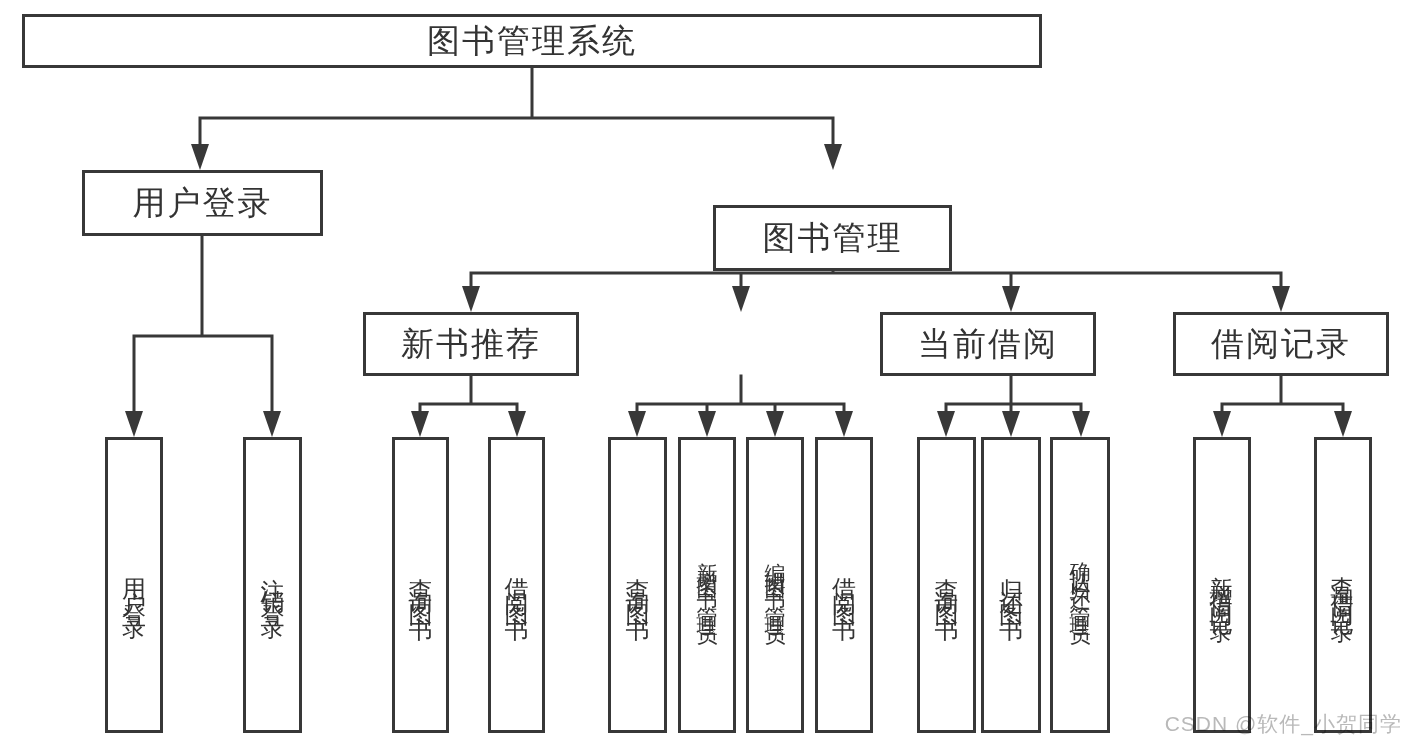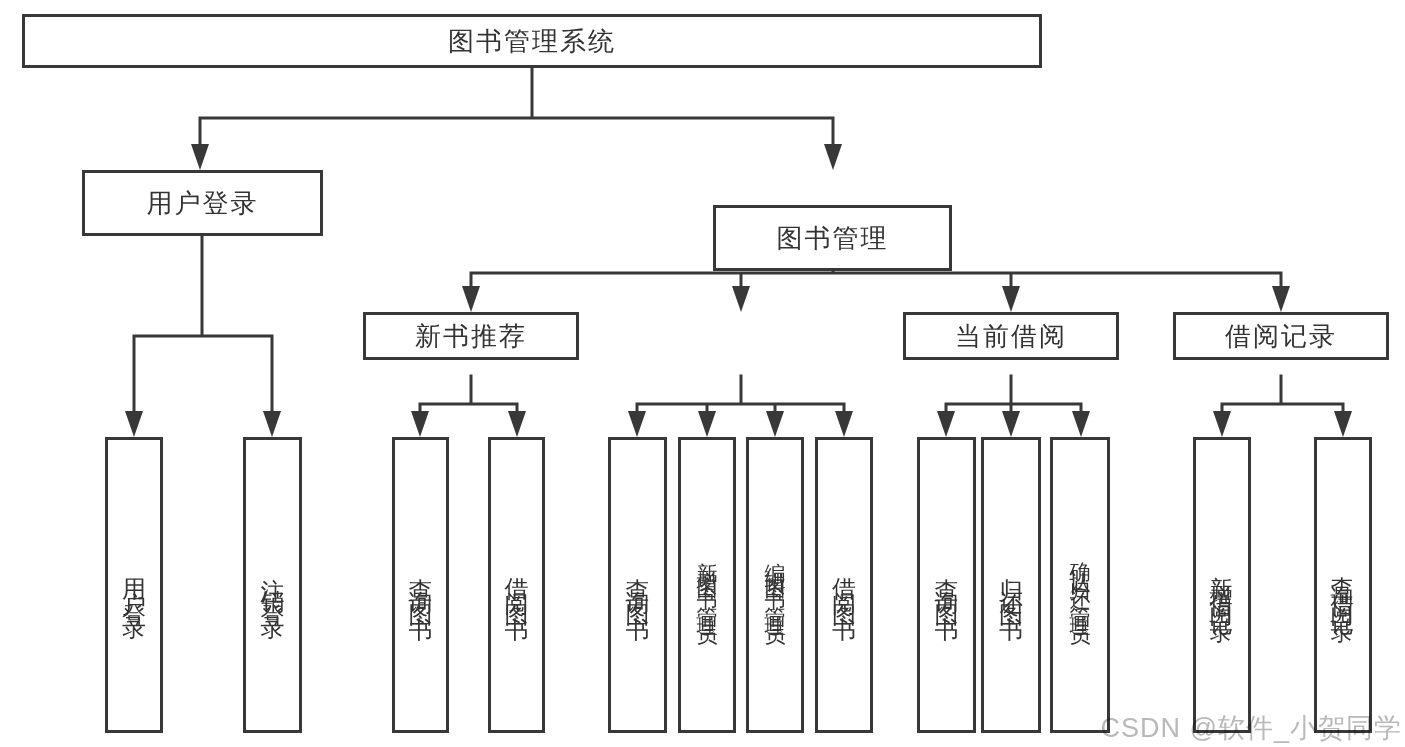--- a/index.html
+++ b/index.html
@@ -37,43 +37,43 @@
   .box{
     position:absolute;
     background:var(--box-fill);
     border:3px solid var(--line-color);
     display:flex;
     align-items:center;
     justify-content:center;
     color:var(--text-color);
   }
   .hlabel{
-    font-size:26px;
+    font-size:33px;
     letter-spacing:2px;
     white-space:nowrap;
     color:var(--text-color);
   }
   .root-box{left:22px;top:14px;width:1020px;height:54px;}
   .l2-box{top:170px;height:66px;}
-  .l3-box{top:312px;height:48px;}
+  .l3-box{top:312px;height:64px;}
   .leaf{top:437px;height:296px;}
   .vtext{
     writing-mode:vertical-rl;
     text-orientation:mixed;
     white-space:nowrap;
     color:var(--text-color);
   }
   .len4{font-size:24px;letter-spacing:13px;}
   .len6{font-size:23px;letter-spacing:9px;}
   .len9{font-size:21px;letter-spacing:9px;}
   #watermark{
     position:absolute;
     top:710px;
     right:3px;
-    font-size:27px;
+    font-size:21px;
     letter-spacing:1px;
     color:var(--watermark-color);
     mix-blend-mode:multiply;
     z-index:5;
     white-space:nowrap;
   }
 </style>
 </head>
 <body>
 
@@ -136,21 +136,21 @@
   <div class="box l2-box" style="left:82px;width:241px;">
     <span class="hlabel">用户登录</span>
   </div>
   <div class="box l2-box" style="left:713px;width:239px;margin-top:35px;">
     <span class="hlabel">图书管理</span>
   </div>
 
   <div class="box l3-box" style="left:363px;width:216px;">
     <span class="hlabel">新书推荐</span>
   </div>
-  <div class="box l3-box" style="left:903px;width:216px;">
+  <div class="box l3-box" style="left:880px;width:216px;">
     <span class="hlabel">当前借阅</span>
   </div>
   <div class="box l3-box" style="left:1173px;width:216px;">
     <span class="hlabel">借阅记录</span>
   </div>
 
   <div class="box leaf" style="left:105px;width:58px;">
     <span class="vtext len4">用户登录</span>
   </div>
   <div class="box leaf" style="left:243px;width:59px;">

